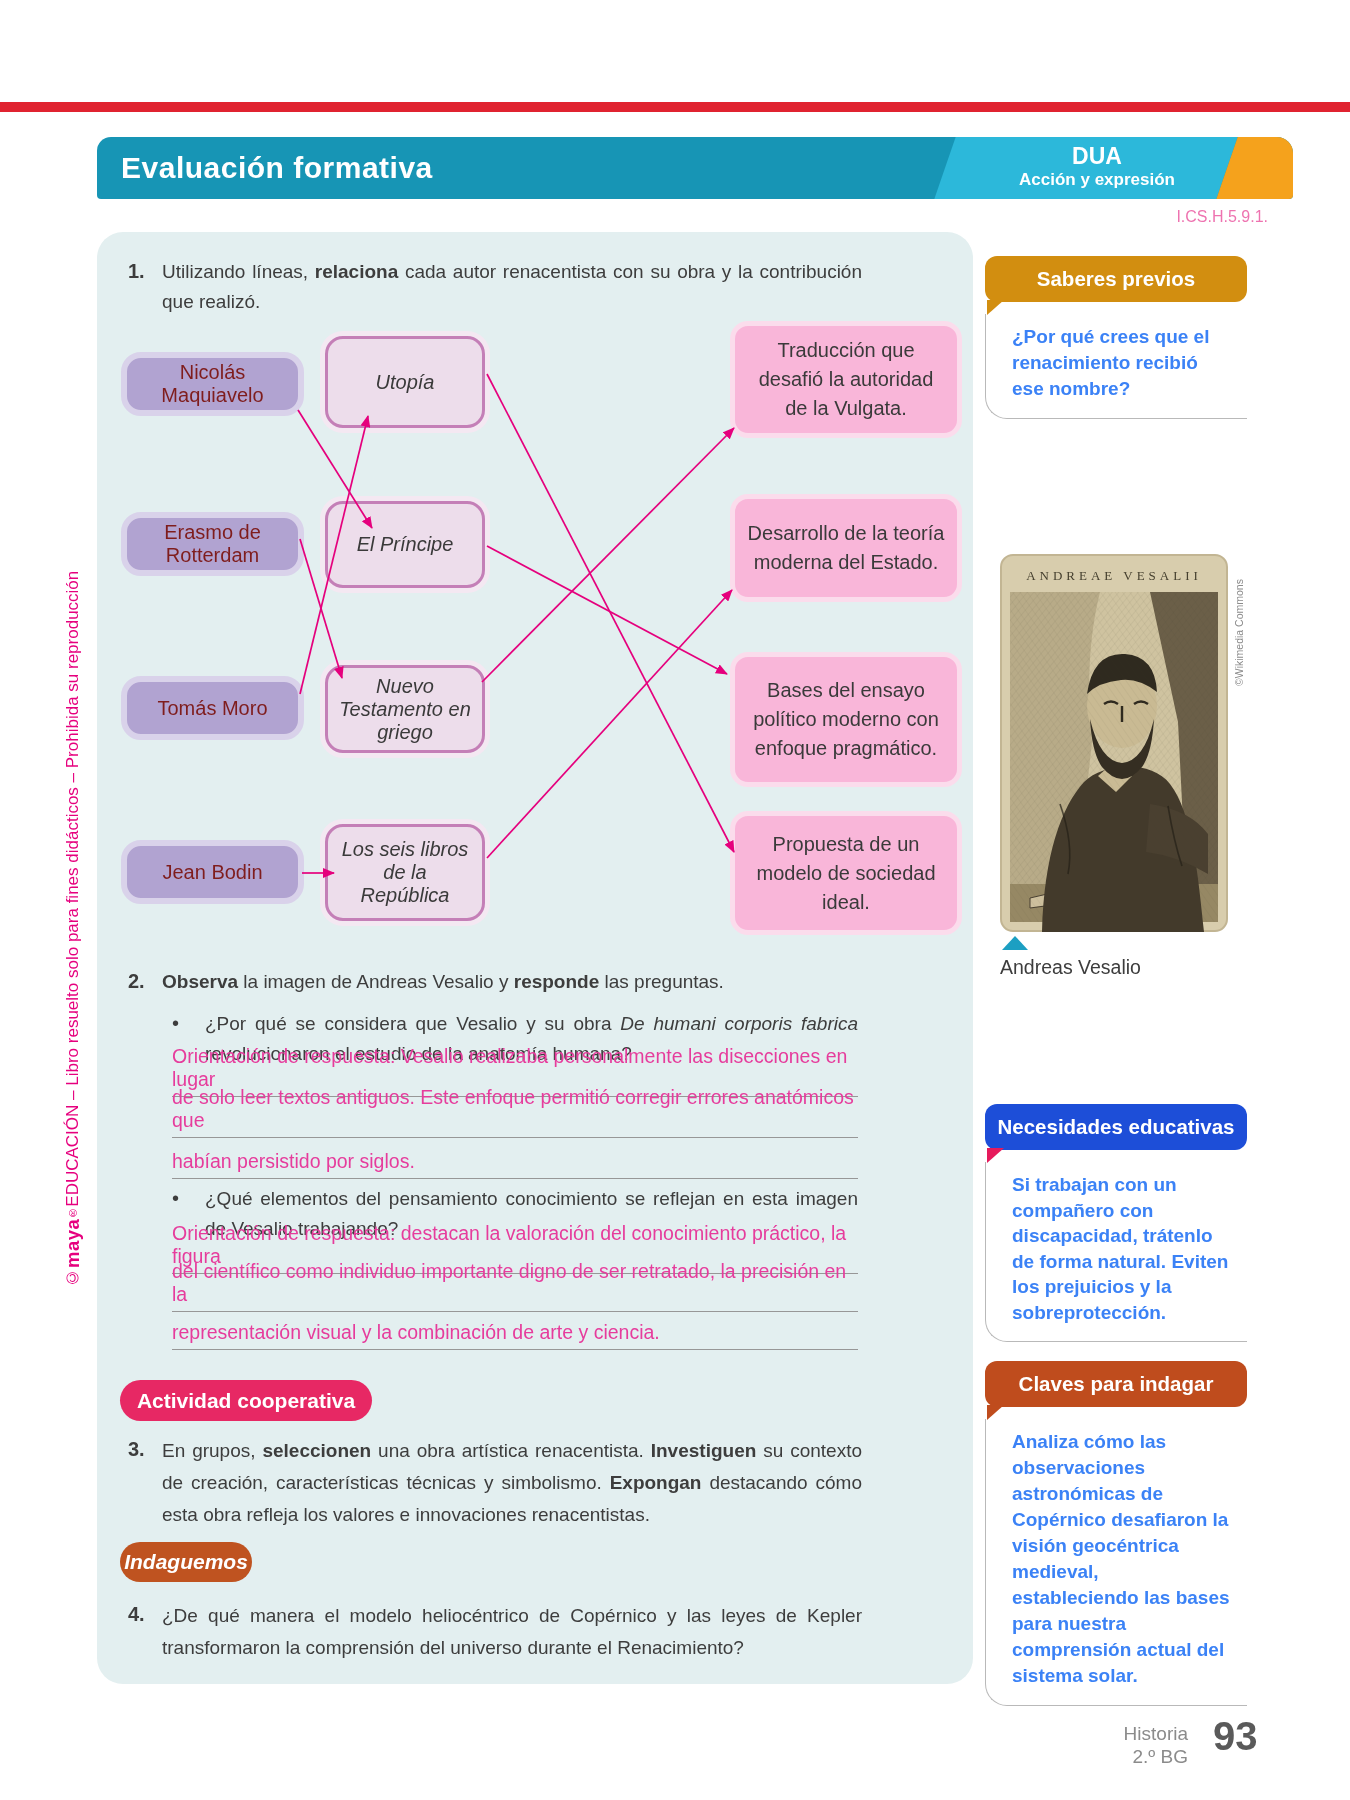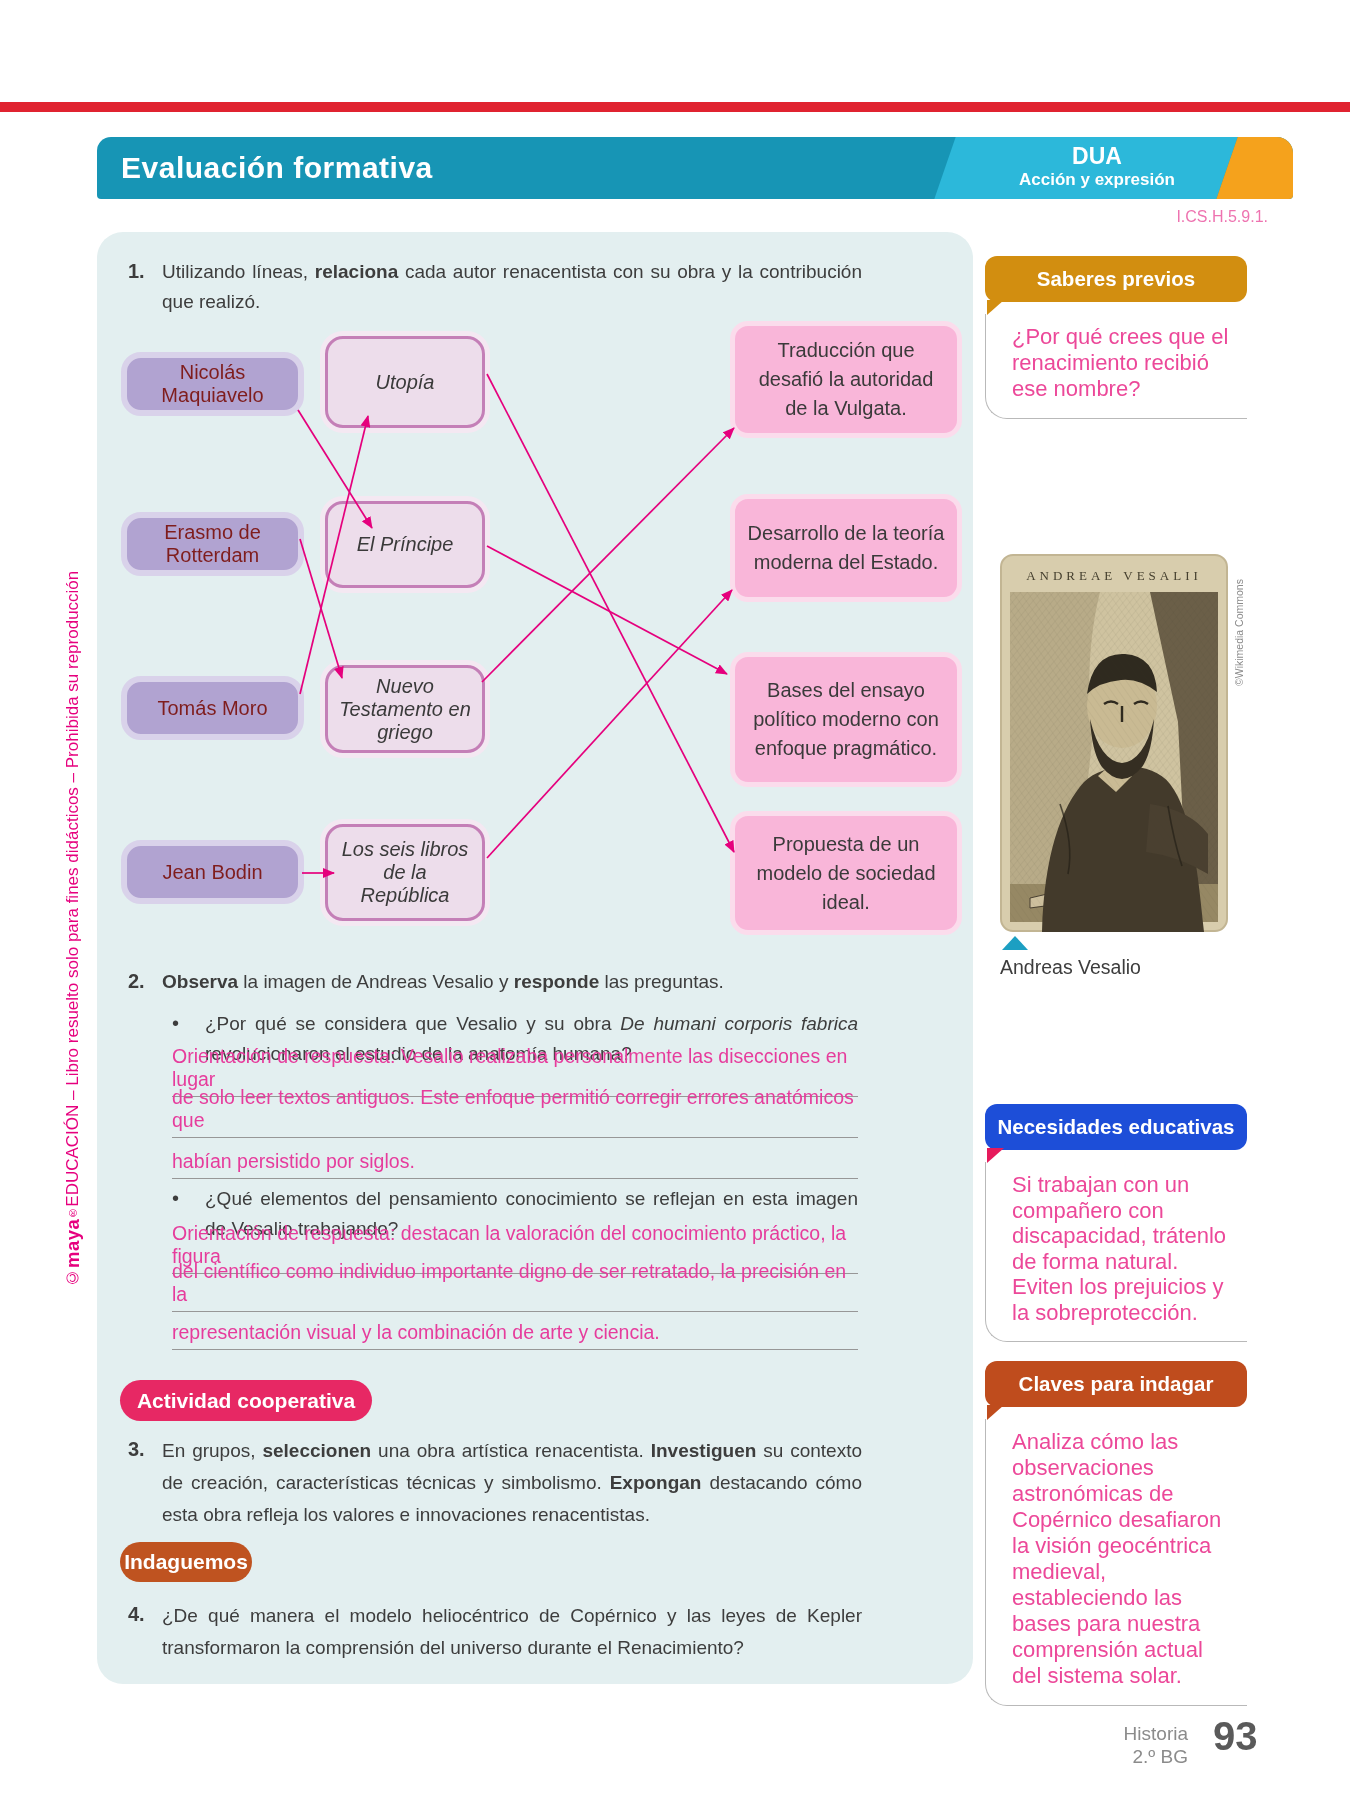--- a/index.html
+++ b/index.html
@@ -45,33 +45,33 @@
   #connector-svg{left:0;top:0;width:1350px;height:1800px;pointer-events:none;}
   #connector-svg line{stroke:#e5007d;stroke-width:1.7px;}
 
   .bullet-dot{font-size:20px;color:#3d3d3d;}
   .ans-line{border-bottom:1.6px solid #979797;display:flex;align-items:flex-end;
             font-size:19.5px;color:#e63c9c;padding-bottom:5px;box-sizing:border-box;}
 
   .pill{display:flex;align-items:center;justify-content:center;border-radius:21px;
         color:#fff;font-size:21px;font-weight:bold;}
   #badge-activity{background:#e72864;}
-  #badge-inquiry{background:#bf5320;}
+  #badge-inquiry{background:#bf5320;font-style:italic;}
 
   
   .side-badge{display:flex;align-items:center;justify-content:center;border-radius:12px;
               color:#fff;font-size:20.5px;font-weight:bold;}
   .side-badge .tail{position:absolute;left:2px;bottom:-13px;width:0;height:0;
               border-top:15px solid #000;border-right:17px solid transparent;}
   #sb-saberes{background:#d28e10;} #sb-saberes .tail{border-top-color:#d28e10;}
   #sb-necesidades{background:#1d4ed8;} #sb-necesidades .tail{border-top-color:#e61a5c;}
   #sb-claves{background:#bf4c1d;} #sb-claves .tail{border-top-color:#bf4c1d;}
   .side-block{border-left:1.6px solid #b9b9b9;border-bottom:1.6px solid #b9b9b9;
               border-bottom-left-radius:22px;box-sizing:border-box;
-              padding:10px 6px 16px 26px;font-size:22px;line-height:26px;color:#ec4899;}
+              padding:10px 6px 16px 26px;font-size:19px;line-height:26px;color:#3b82f6;font-weight:bold;}
   .side-block .inner{width:218px;}
 
   #caption-tri{width:0;height:0;border-left:13px solid transparent;border-right:13px solid transparent;
                border-bottom:14px solid #1c9fc2;}
   #img-caption{font-size:19.5px;color:#3d3d3d;}
   #img-credit{left:1233px;top:530px;width:14px;height:132px;}
   #img-credit span{display:block;transform:rotate(-90deg) translateX(-132px);transform-origin:0 0;
                    width:132px;white-space:nowrap;font-size:10.5px;color:#8b8b8b;}
 
   

